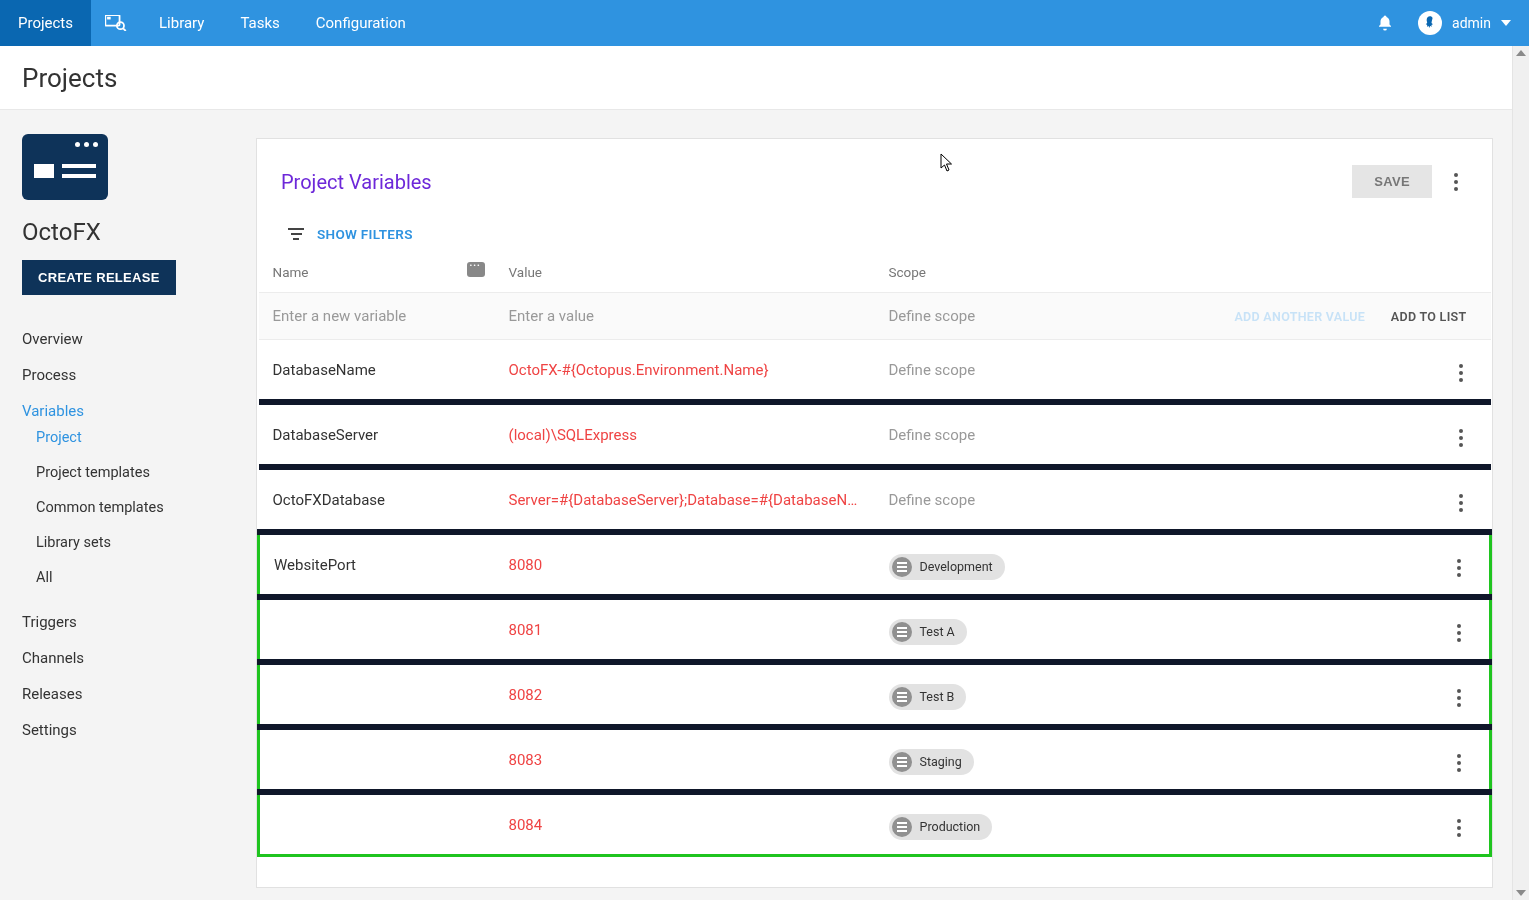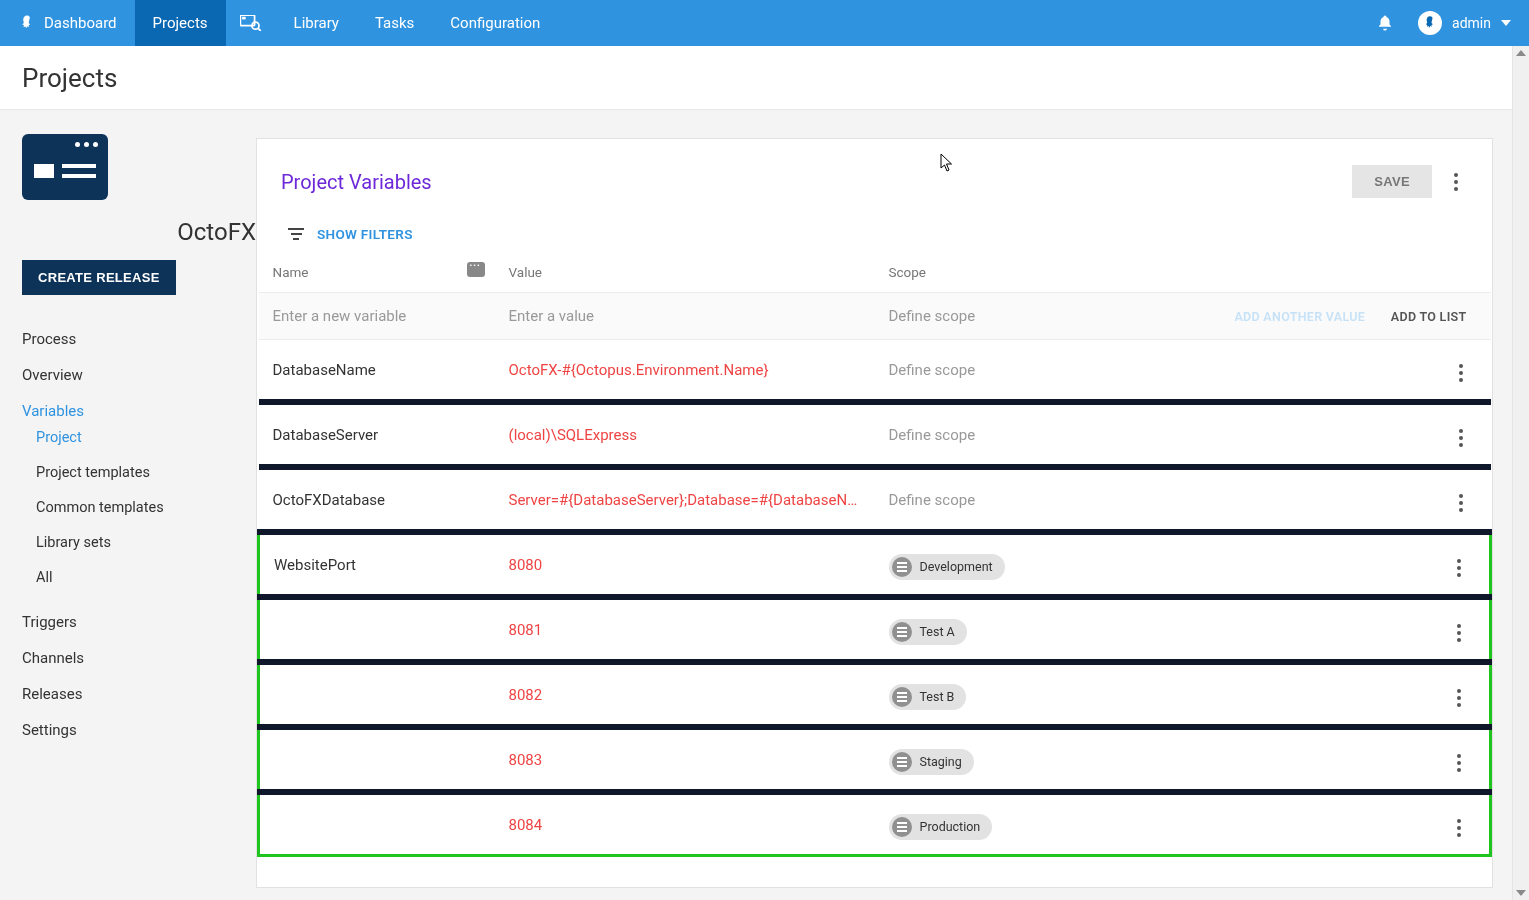--- a/index.html
+++ b/index.html
@@ -89,21 +89,21 @@
   .project-card-icon .lines .block{
     width:20px;height:14px;background:#fff;float:left;margin-right:6px;
   }
   .project-card-icon .lines .line1{
     height:4px;background:#fff;margin-left:28px;margin-bottom:6px;
   }
   .project-card-icon .lines .line2{
     height:4px;background:#fff;margin-left:28px;
   }
   .sidebar h2 {
-    font-size: 24px; font-weight:400; color:#333; margin-bottom:14px;text-align:right;
+    font-size: 24px; font-weight:400; color:#333; margin-bottom:14px;
   }
   .create-release {
     background:#0e3359; color:#fff; border:none; padding:10px 16px;
     font-size:13px; font-weight:600; letter-spacing:.3px; cursor:pointer;
     margin-bottom:26px;
   }
   .sidenav { list-style:none; }
   .sidenav li {
     padding: 9px 0; font-size:15px; color:#333; cursor:pointer;
   }
@@ -208,26 +208,20 @@
   }
   .scroll-hint .thumb-down {
     width:0;height:0;border-left:5px solid transparent;border-right:5px solid transparent;border-top:6px solid #8a8a8a;
     position:absolute; bottom:4px; left:3px;
   }
 </style>
 </head>
 <body>
 
 <div class="topnav">
-  <div class="nav-item">
-    <svg class="octo-icon-white" viewBox="0 0 24 24">
-        <path d="M12 2c-3 0-5 2.5-5 5.5 0 1.8.7 2.7.7 4 0 1.2-1.9 1.3-1.9 2.3 0 .8 1.2.3 1.9 1.2.5.7-.6 2-.1 2.5.6.6 1.6-1.2 2.3-.8.7.4.2 2.1 1.1 2.1.9 0 .4-1.7 1.1-2.1.7-.4 1.7 1.4 2.3.8.5-.5-.6-1.8-.1-2.5.7-.9 1.9-.4 1.9-1.2 0-1-1.9-1.1-1.9-2.3 0-1.3.7-2.2.7-4C17 4.5 15 2 12 2z"></path>
-      </svg>
-    <span>Dashboard</span>
-  </div>
   <div class="nav-item active">
     <span>Projects</span>
   </div>
   <div class="nav-item icononly">
     <svg width="22" height="16" viewBox="0 0 24 18" fill="#fff">
         <rect x="0" y="0" width="16" height="12" rx="1" fill="none" stroke="#fff" stroke-width="2"></rect>
         <rect x="2" y="2" width="4" height="3" fill="#fff"></rect>
         <circle cx="17" cy="12" r="4" fill="none" stroke="#fff" stroke-width="2"></circle>
         <line x1="20" y1="15" x2="23" y2="18" stroke="#fff" stroke-width="2"></line>
       </svg>
@@ -275,22 +269,22 @@
         </div>
       <div class="lines">
           <div class="block"></div>
           <div class="line1"></div>
           <div class="line2"></div>
         </div>
     </div>
     <h2>OctoFX</h2>
     <button class="create-release">CREATE RELEASE</button>
     <ul class="sidenav">
+      <li><span>Overview</span></li>
       <li><span>Process</span></li>
-      <li><span>Overview</span></li>
       <li class="selected"><span>Variables</span>
         <ul>
           <li class="selected"><span>Project</span></li>
           <li><span>Project templates</span></li>
           <li><span>Common templates</span></li>
           <li><span>Library sets</span></li>
           <li><span>All</span></li>
         </ul>
       </li>
       <li><span>Triggers</span></li>

